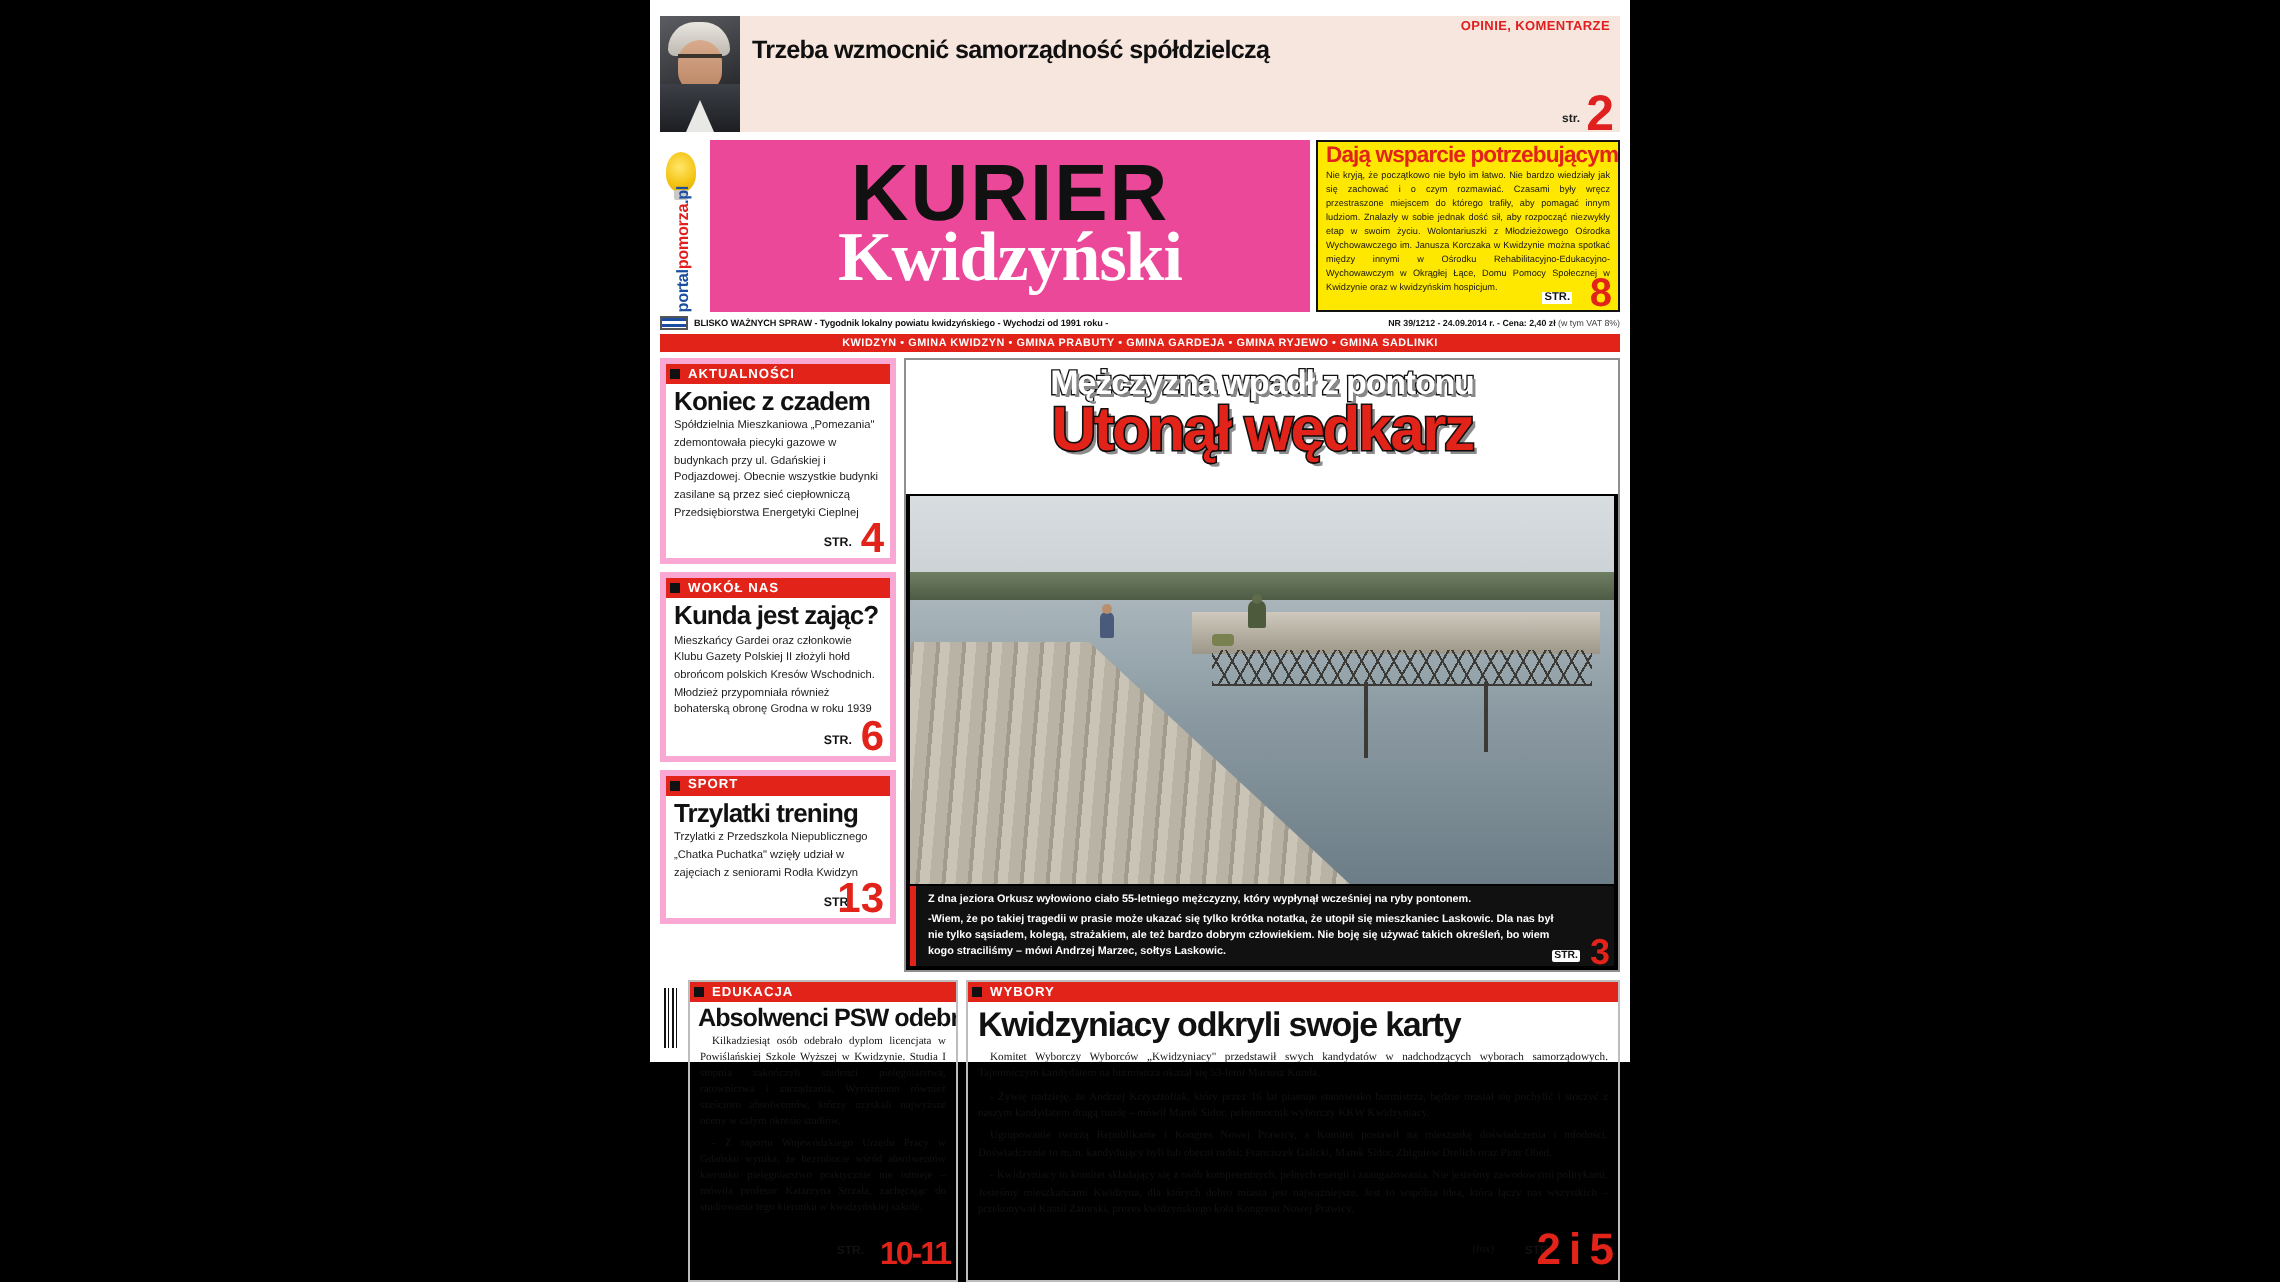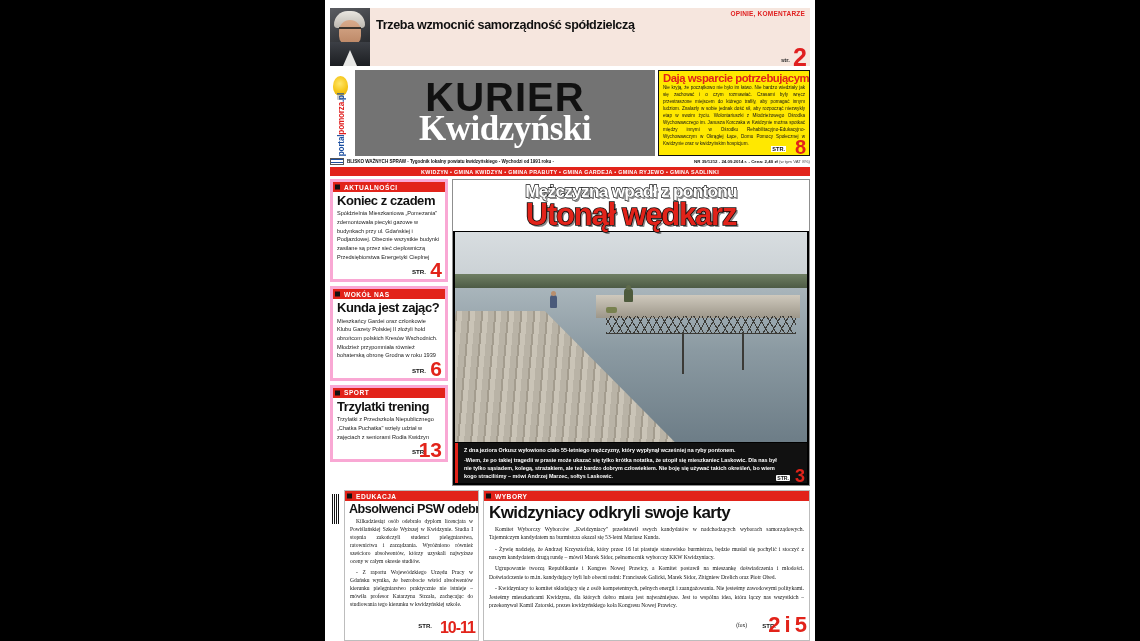--- a/index.html
+++ b/index.html
@@ -4,21 +4,21 @@
 <style>
   * { box-sizing: border-box; margin: 0; padding: 0; }
   html, body {
     width: 1140px; height: 641px;
     background: #000;
     font-family: "Liberation Sans", sans-serif;
     overflow: hidden;
   }
   .stage { position: relative; width: 1140px; height: 641px; background:#000; }
   .page {
-    position: absolute; left: 325px; top: 0; width: 490px; height: 641px;
+    position: absolute; left: 325px; top: 0; width: 490px; height: 531px;
     background: #ffffff;
   }
 
   
   .promo-strip { display: flex; height: 70px; padding: 8px 5px 4px 5px; gap: 4px; }
   .promo { position: relative; flex: 1; display: flex; overflow: hidden; }
   .promo.one { background: #f6e6de; flex: 1.32; }
   .promo.two { background: #deeaf5; flex: .93; }
   .promo.three { background: #e0efdf; flex: 1.0; }
   .promo-photo {
@@ -71,21 +71,21 @@
   .brandlogo .bulb {
     position: absolute; top: 6px; left: 3px; width: 15px; height: 20px;
     background: radial-gradient(circle at 45% 38%, #ffe76a 0%, #f5c518 55%, #e0a800 100%);
     border-radius: 50% 50% 45% 45%;
   }
   .brandlogo .bulb:after {
     content:''; position:absolute; left:4px; bottom:-4px; width:7px; height:5px;
     background:#c9c9c9; border-radius:1px;
   }
   .nameplate {
-    flex: 1; background: #737373; position: relative; overflow: hidden;
+    flex: 1; background: #ec4899; position: relative; overflow: hidden;
     display: flex; flex-direction: column; justify-content: center; align-items: center;
     padding: 2px 0 4px 0;
   }
   .nameplate .kurier {
     font-family: "Liberation Sans", sans-serif;
     font-size: 40px; font-weight: 700; color: #111; letter-spacing: 1px;
     line-height: .92;
   }
   .nameplate .kwidz {
     font-family: "Liberation Serif", serif;
@@ -153,21 +153,21 @@
   .sb-str {
     position: absolute; right: 19px; bottom: 2px; font-size: 6.2px; font-weight: 700; color: #111;
   }
   .sb-page {
     position: absolute; right: 3px; bottom: -3px; font-size: 21px; font-weight: 700;
     color: #e2231a; line-height: 1;
   }
 
   
   .leadcol { flex: 1; border: 1px solid #8f8f8f; background:#000; display: flex; flex-direction: column; }
-  .lead-heads { background: #fff; padding: 3px 4px 0 4px; position: relative; z-index: 3; }
+  .lead-heads { background: #fff; padding: 3px 4px 16px 4px; position: relative; z-index: 3; }
   .lead-kicker {
     font-size: 17px; font-weight: 700; color: #fff; line-height: 1;
     letter-spacing: -.6px; text-align: center;
     -webkit-text-stroke: 1.4px #111; paint-order: stroke fill;
     text-shadow: 1.5px 1.5px 0 #888;
   }
   .lead-head {
     font-size: 31px; font-weight: 700; color: #e2231a; line-height: 1.02;
     letter-spacing: -1.2px; text-align: center; margin-top: -1px;
     -webkit-text-stroke: 1.6px #111; paint-order: stroke fill;

